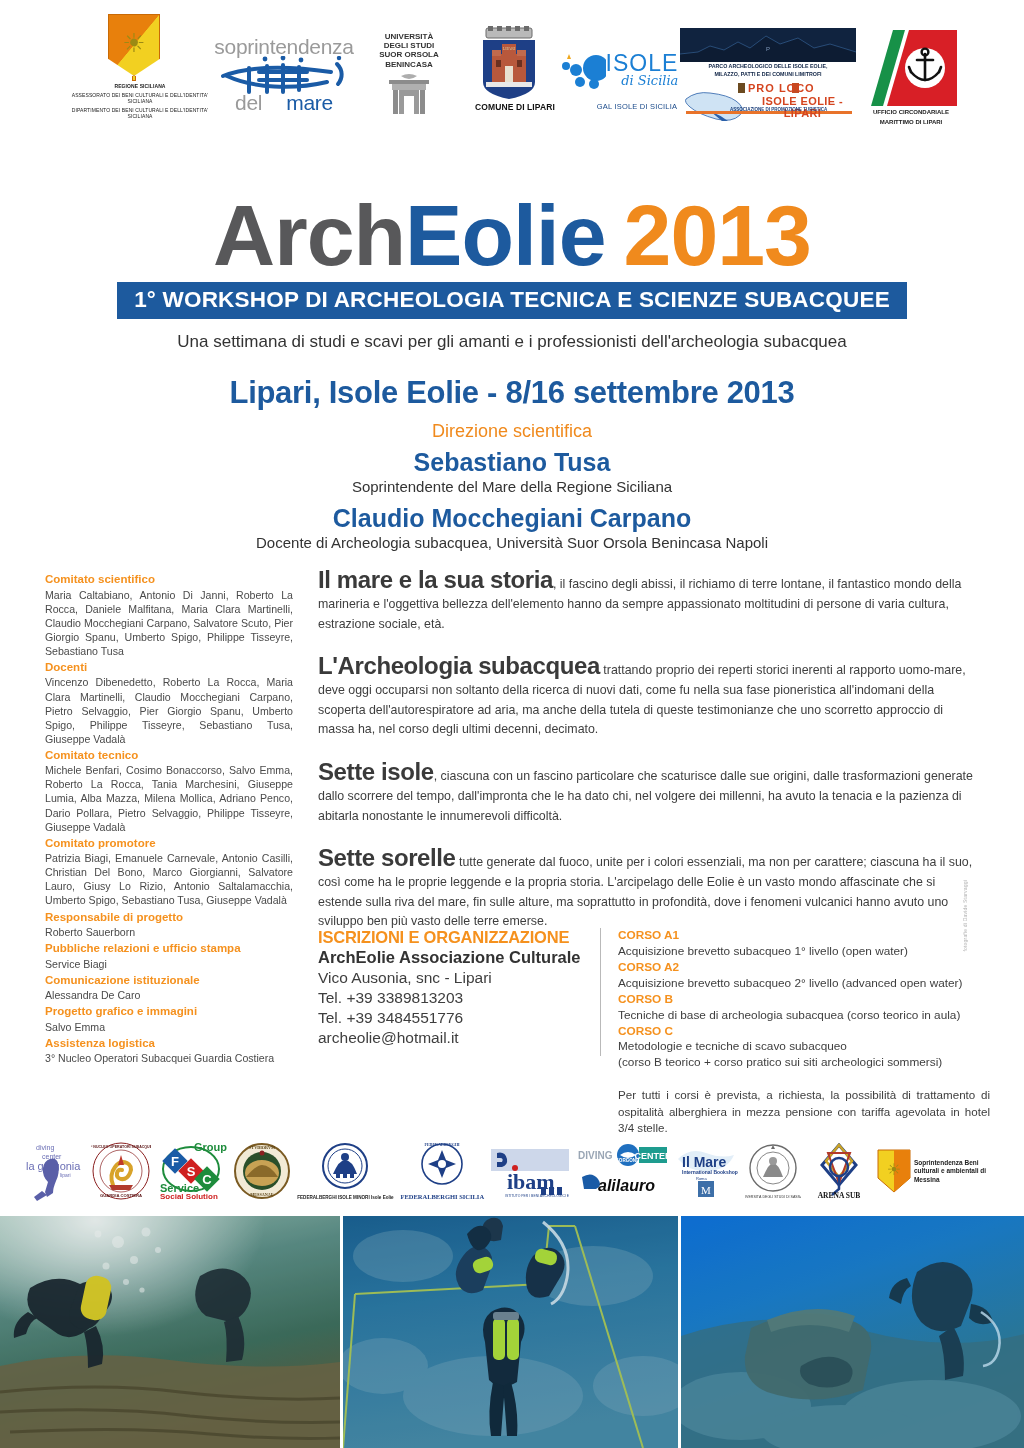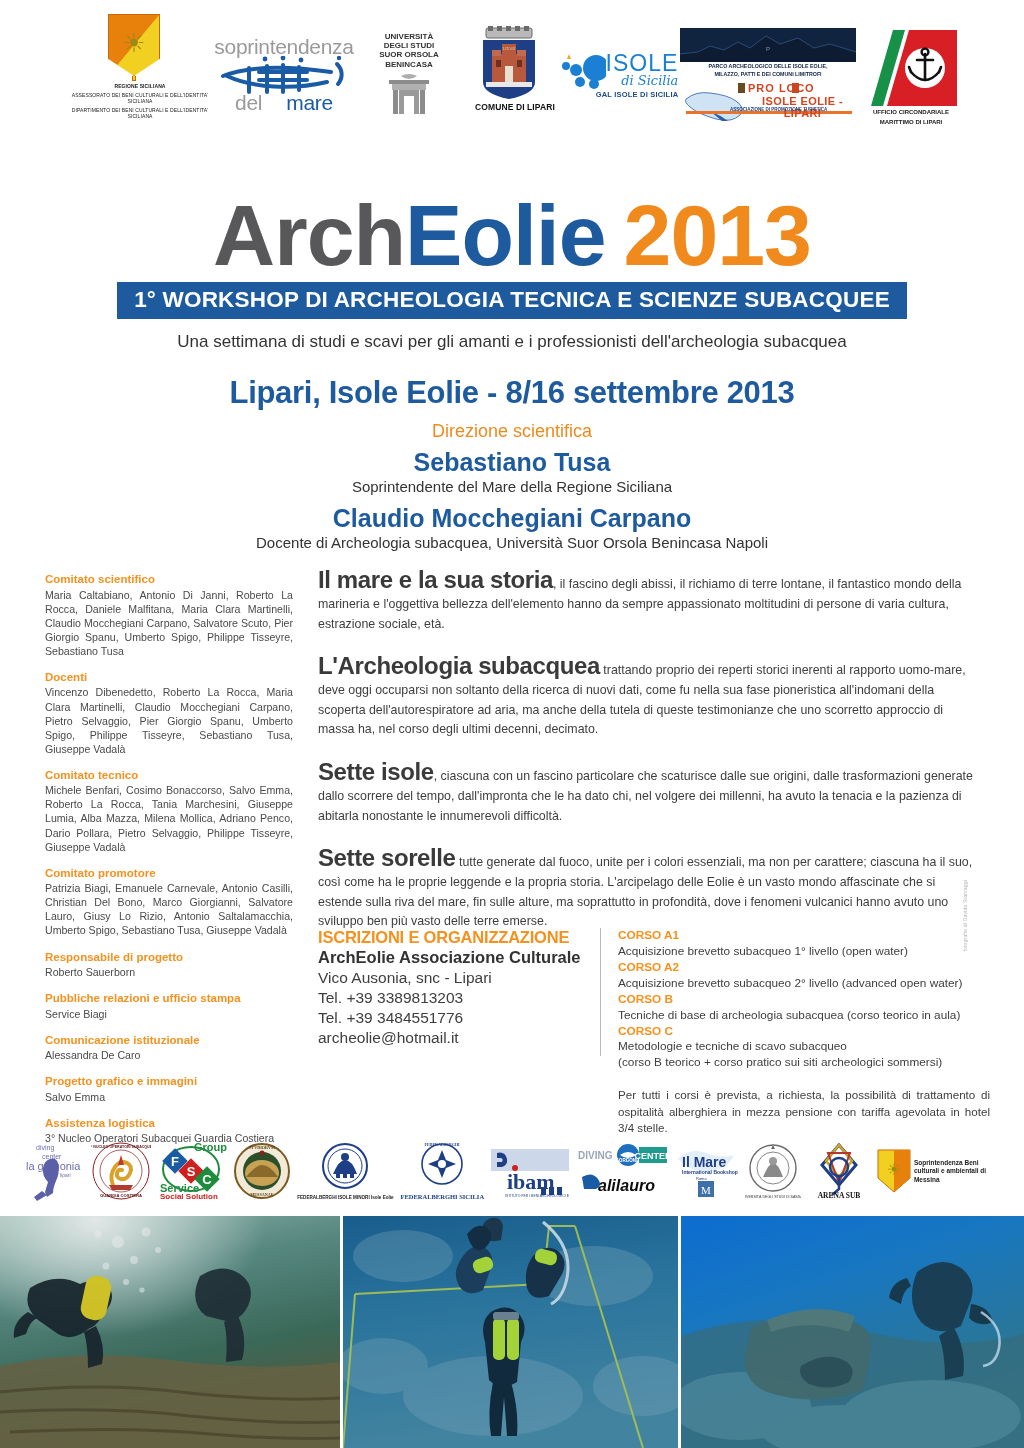--- a/index.html
+++ b/index.html
@@ -43,21 +43,21 @@
   .uni-so .gate { margin-top:3px; }
 
   
   .comune-shield { width:58px; height:74px; position:relative;}
 
   
   .gal { display:flex; flex-direction:column; align-items:center; width:120px;}
   .gal .logo-row { display:flex; align-items:center;}
   .gal .isole { font-size:23px; color:#1b7fd4; letter-spacing:1px; font-weight:400; line-height:.9;}
   .gal .disic { font-size:13px; color:#1b7fd4; font-family:"DejaVu Serif", serif; font-style:italic; text-align:right; line-height:1;}
-  .gal .cap { font-size:7.5px; color:#1a4a8a; font-weight:bold; margin-top:0; letter-spacing:.2px;padding-left:36px;}
+  .gal .cap { font-size:7.5px; color:#1a4a8a; font-weight:normal; margin-top:12px; letter-spacing:.2px;padding-left:36px;}
 
   
   .parco { display:flex; flex-direction:column; align-items:center; width:178px;}
   .parco .band { width:176px; height:34px; background:#10233f; position:relative; overflow:hidden;}
   .parco .cap { font-size:5.3px; font-weight:bold; color:#0d2244; text-align:center; line-height:1.35; margin-top:1px;}
   .proloco { width:176px; margin-top:3px; position:relative; height:40px;}
   .proloco .pl1 { font-size:11px; font-weight:bold; color:#d4441f; letter-spacing:1px;}
   .proloco .pl2 { font-size:11px; font-weight:bold; color:#d4441f; letter-spacing:.4px;padding-left:25px;}
   .proloco .pl3 { font-size:4.5px; font-weight:bold; color:#1a3e7a;}
 
@@ -80,21 +80,21 @@
   .tagline { font-size:17px; color:#333; margin-top:13px; }
   .dateline { font-size:31px; font-weight:bold; color:#1d5a9e; margin-top:23px; letter-spacing:-.3px;}
   .dirsci { font-size:18px; color:#f08a1d; margin-top:10px;}
   .person { font-size:25px; font-weight:bold; color:#1d5a9e; margin-top:6px;}
   .role { font-size:15px; color:#333; margin-top:1px;}
 
   
   .leftcol {
     position:absolute; left:45px; top:572px; width:248px;
   }
-  .lc-head { color:#f5911e; font-weight:bold; font-size:11.5px; line-height:1.35; margin-top:12px;}
+  .lc-head { color:#f5911e; font-weight:bold; font-size:11.5px; line-height:1.35; margin-top:2px;}
   .lc-body { color:#4a4a4a; font-size:10.6px; line-height:1.33; text-align:justify; }
 
   
   .maintext { position:absolute; left:318px; top:566px; width:660px; }
   .para { margin-bottom:19px; }
   .para .lead { font-size:24px; font-weight:bold; color:#3a3a3a; letter-spacing:-.4px;}
   .para .body { font-size:12.4px; color:#3e3e3e; line-height:1.42; text-align:justify;}
   .para.p1 .body { text-align:justify; }
 
   

